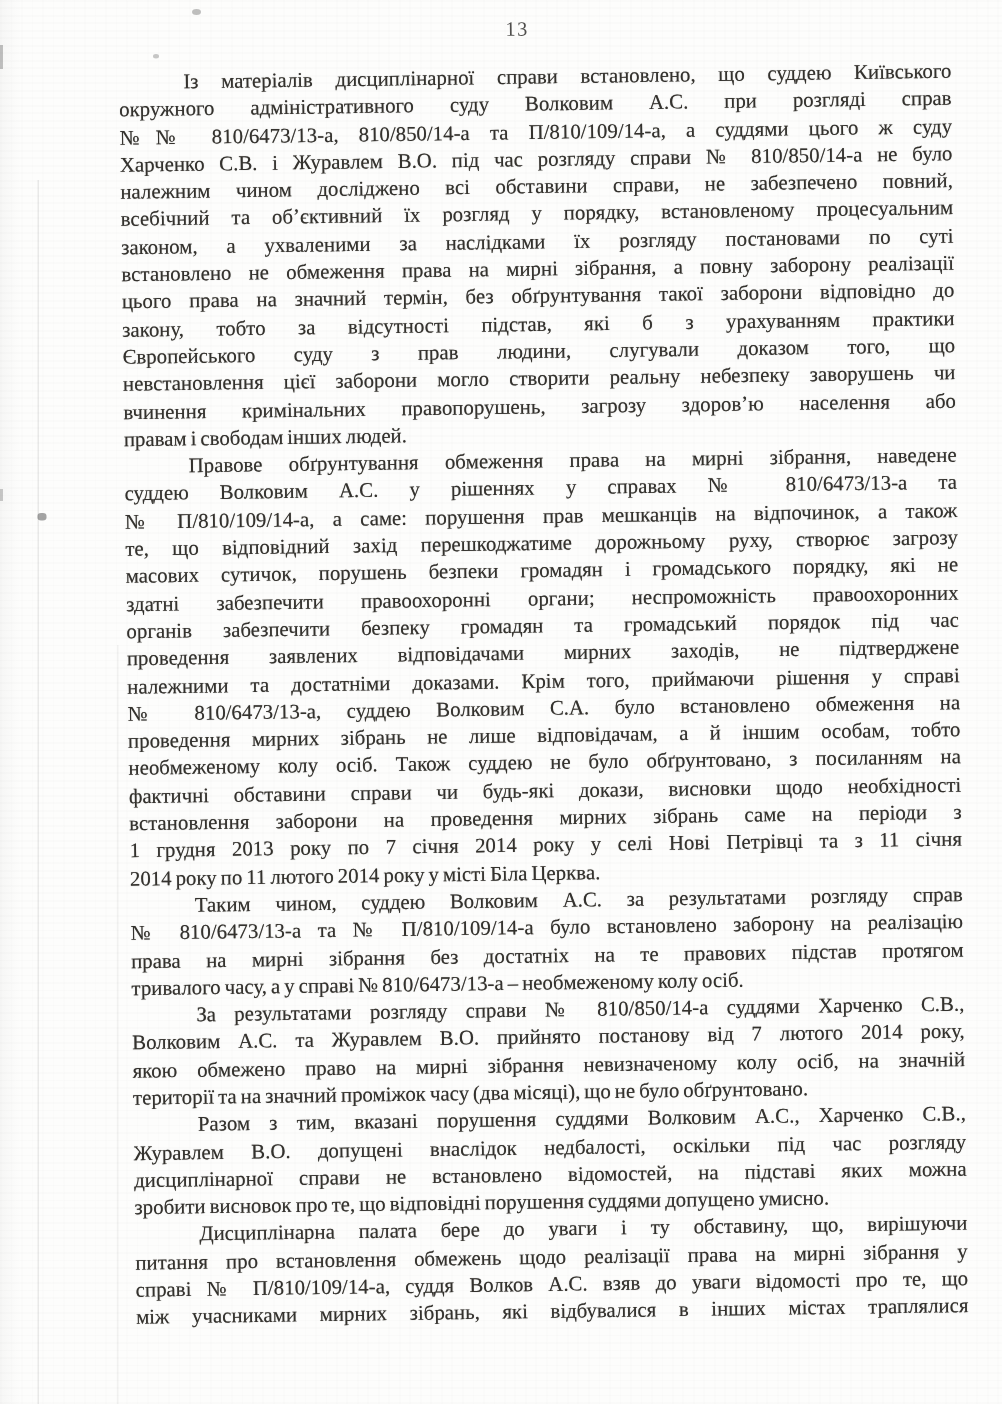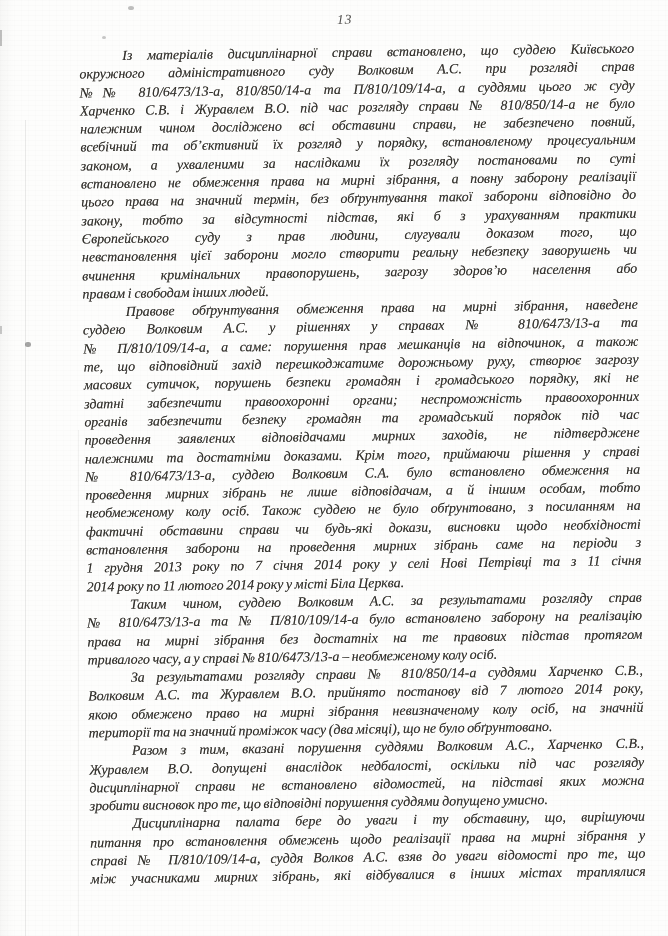--- a/index.html
+++ b/index.html
@@ -10,21 +10,20 @@
     font-family: "Liberation Serif", serif;
   }
   .page {
     position: relative;
     width: 668px; height: 936px;
     background: #fdfdfc;
     
     background-image:
       repeating-linear-gradient(0deg, rgba(0,0,0,0.010) 0 1px, transparent 1px 5px),
       repeating-linear-gradient(90deg, rgba(0,0,0,0.007) 0 1px, transparent 1px 7px);
-    font-style: italic;
   }
   .scan {
     position: absolute; inset: 0;
     transform: rotate(-0.8deg);
     transform-origin: 50% 50%;
   }
   .page-number {
     position: absolute;
     top: 12px; left: 75px; width: 552px;
     text-align: center;

